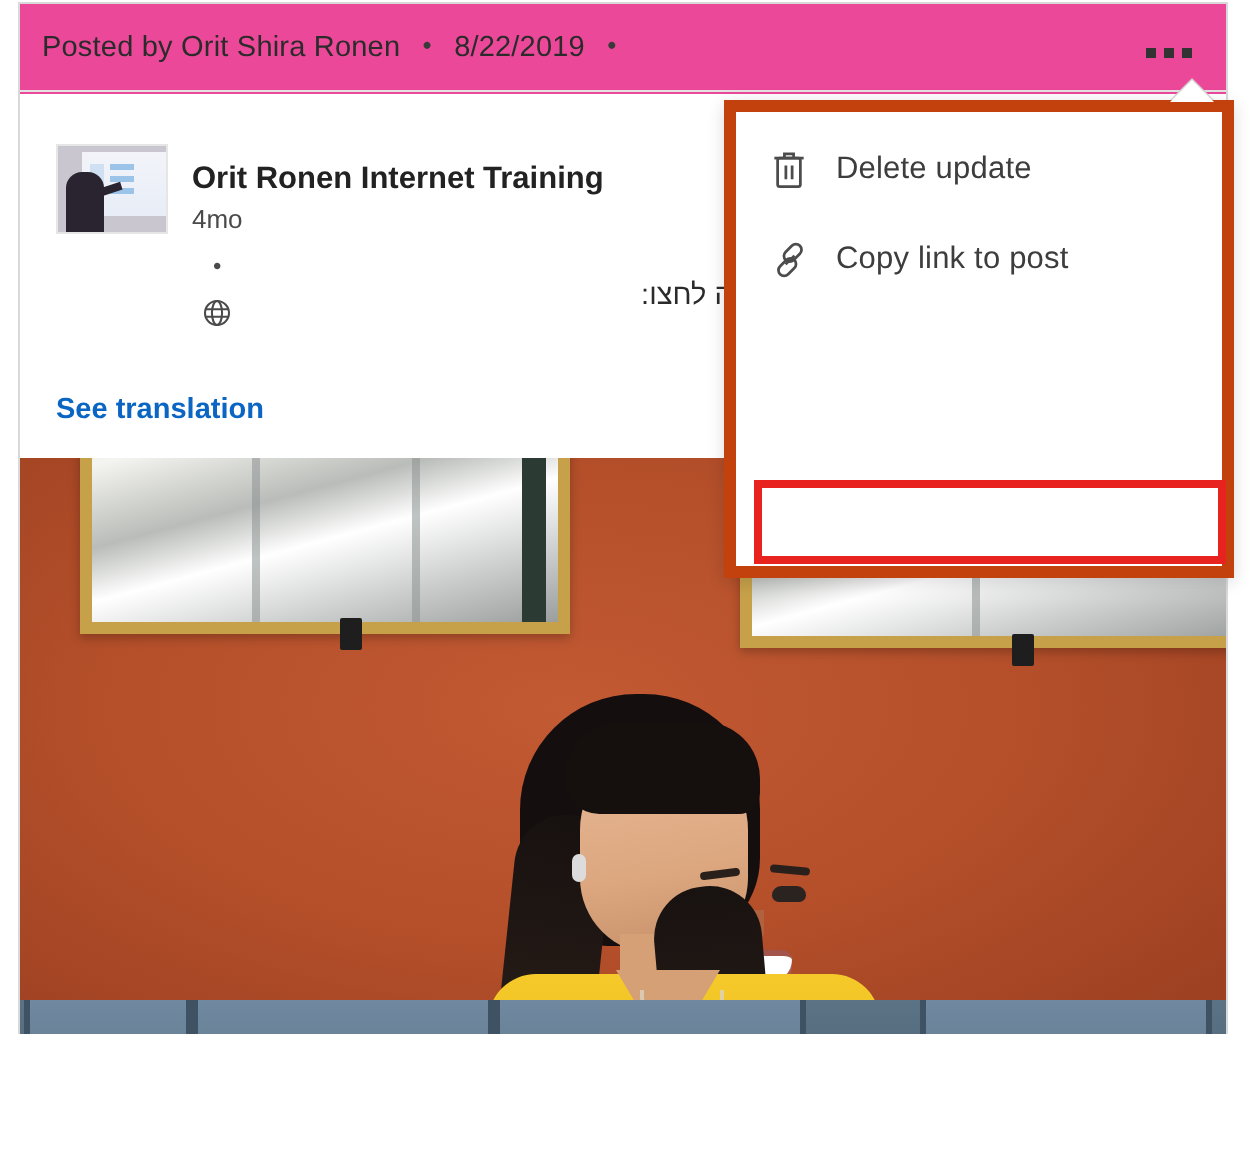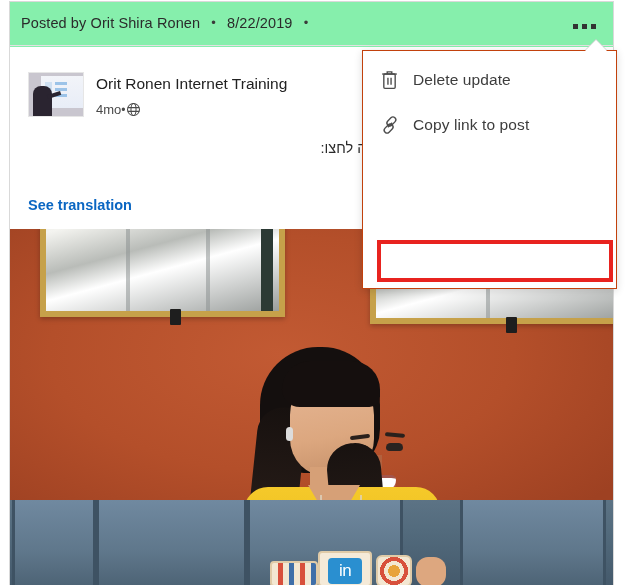--- a/index.html
+++ b/index.html
@@ -18,25 +18,25 @@
     overflow: hidden;
     background: #ffffff;
   }
 
   
   .post-card {
     position: absolute;
     left: 9px;
     top: 1px;
     width: 605px;
-    height: 584px;
+    height: 516px;
     border: 1px solid #d9d9d9;
     border-bottom: none;
     box-sizing: border-box;
-    background: #86efac;
+    background: #ec4899;
     overflow: hidden;
   }
 
   
   .post-header {
     position: absolute;
     left: 0;
     top: 0;
     width: 603px;
     height: 44px;
@@ -145,36 +145,37 @@
   .avatar .av-bg {
     position: absolute;
     left: 0; top: 0; right: 0; bottom: 0;
     background: linear-gradient(120deg,#bdb9c4 0%, #d6d2da 40%, #e9e5ea 100%);
     z-index: -1;
   }
 
   .author-name {
     position: absolute;
     left: 68px;
-    top: 3px;
+    top: 9px;
     font-size: 15.5px;
-    font-weight: normal;
+    font-weight: bold;
     color: #222222;
     white-space: nowrap;
   }
   .author-meta {
     position: absolute;
     left: 68px;
     top: 30px;
     font-size: 13px;
     color: #4a4a4a;
     white-space: nowrap;
     display: flex;
     align-items: center;
-    gap: 0;
+    gap: 9px;
+    flex-direction: column;
   }
   .author-meta .mdot {
     color: #4a4a4a;
     font-size: 12px;
   }
   .globe-icon svg { display: block; }
 
   .post-text {
     position: absolute;
     left: 18px;
@@ -434,21 +435,21 @@
     filter: drop-shadow(0 -1px 0 #d0d0d0);
     z-index: 31;
   }
   .dropdown {
     position: absolute;
     left: 362px;
     top: 50px;
     width: 255px;
     height: 239px;
     background: #ffffff;
-    border: 1px solid #c2410c;
+    border: 6px solid #c2410c;
     box-sizing: border-box;
     box-shadow: 0 2px 8px rgba(0,0,0,.14);
     z-index: 30;
   }
   .menu-item {
     position: relative;
     height: 45px;
     display: flex;
     align-items: center;
     cursor: pointer;

